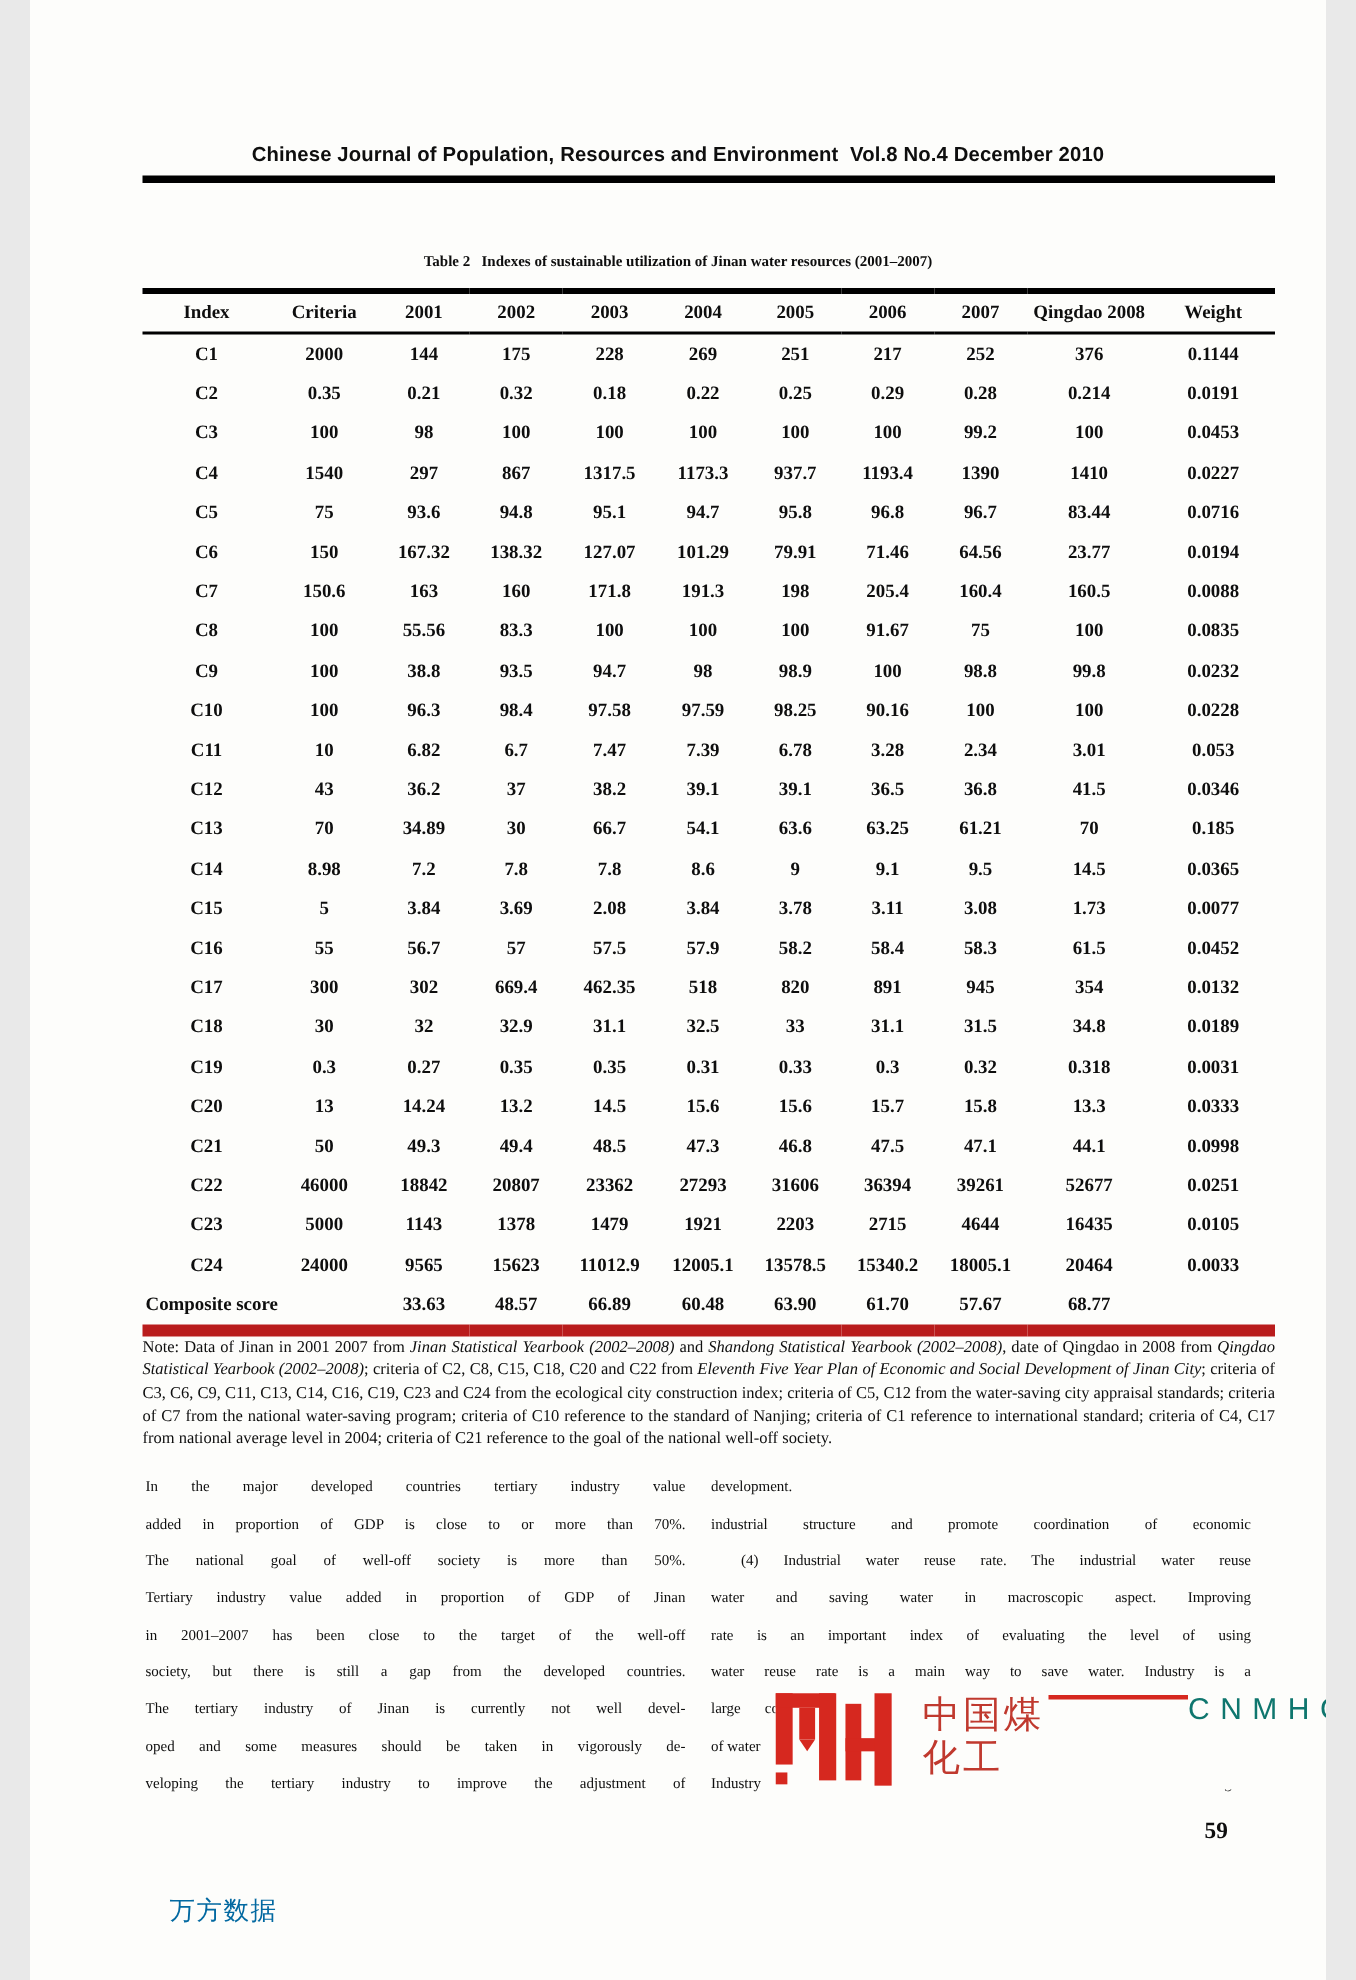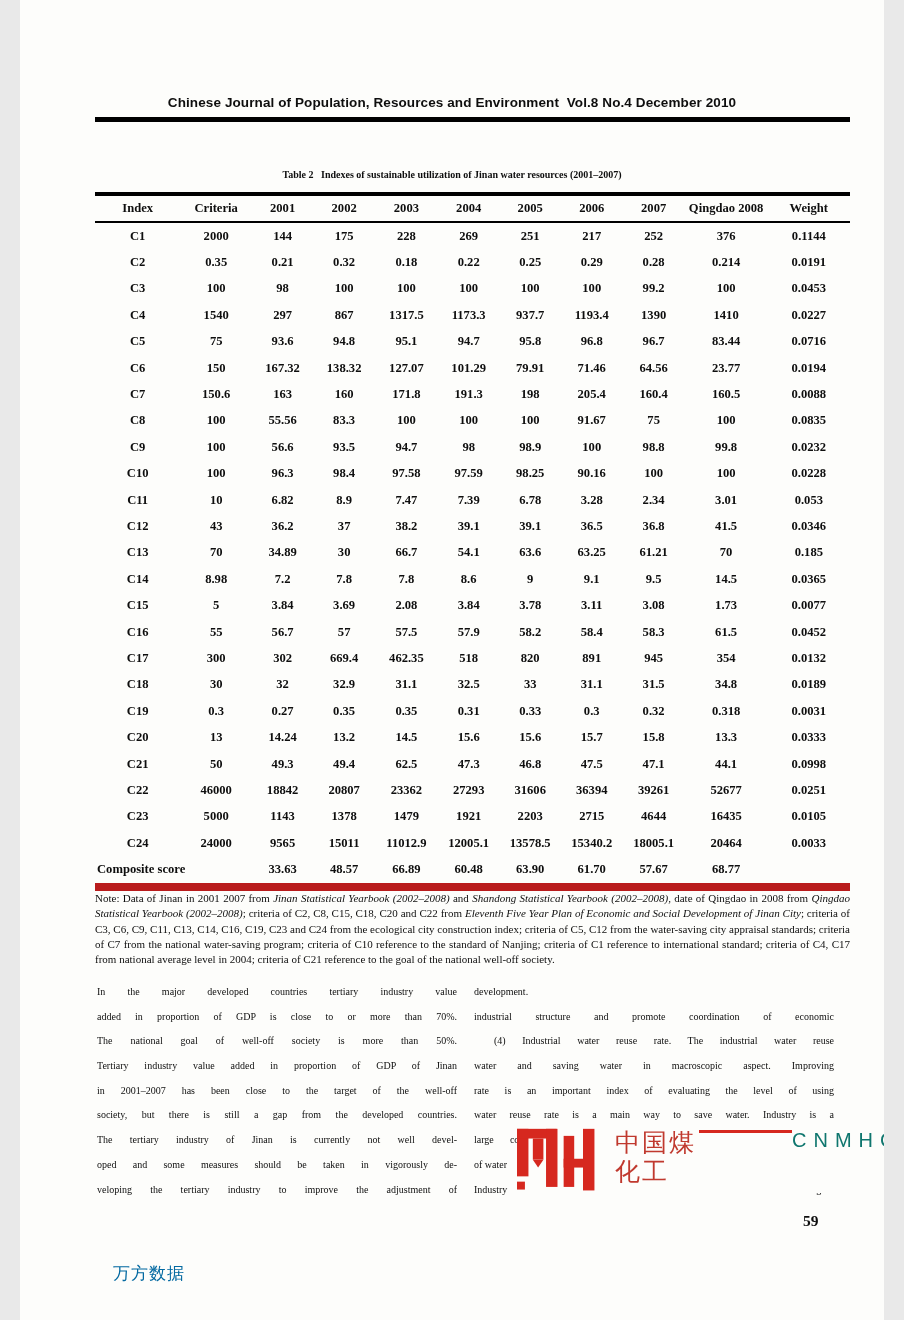--- a/index.html
+++ b/index.html
@@ -204,21 +204,21 @@
           <td>100</td>
           <td>100</td>
           <td>91.67</td>
           <td>75</td>
           <td>100</td>
           <td>0.0835</td>
         </tr>
         <tr>
           <td>C9</td>
           <td>100</td>
-          <td>56.6</td>
+          <td>38.8</td>
           <td>93.5</td>
           <td>94.7</td>
           <td>98</td>
           <td>98.9</td>
           <td>100</td>
           <td>98.8</td>
           <td>99.8</td>
           <td>0.0232</td>
         </tr>
         <tr>
@@ -231,21 +231,21 @@
           <td>98.25</td>
           <td>90.16</td>
           <td>100</td>
           <td>100</td>
           <td>0.0228</td>
         </tr>
         <tr>
           <td>C11</td>
           <td>10</td>
           <td>6.82</td>
-          <td>8.9</td>
+          <td>6.7</td>
           <td>7.47</td>
           <td>7.39</td>
           <td>6.78</td>
           <td>3.28</td>
           <td>2.34</td>
           <td>3.01</td>
           <td>0.053</td>
         </tr>
         <tr>
           <td>C12</td>
@@ -362,21 +362,21 @@
           <td>15.7</td>
           <td>15.8</td>
           <td>13.3</td>
           <td>0.0333</td>
         </tr>
         <tr>
           <td>C21</td>
           <td>50</td>
           <td>49.3</td>
           <td>49.4</td>
-          <td>62.5</td>
+          <td>48.5</td>
           <td>47.3</td>
           <td>46.8</td>
           <td>47.5</td>
           <td>47.1</td>
           <td>44.1</td>
           <td>0.0998</td>
         </tr>
         <tr>
           <td>C22</td>
           <td>46000</td>
@@ -400,21 +400,21 @@
           <td>2203</td>
           <td>2715</td>
           <td>4644</td>
           <td>16435</td>
           <td>0.0105</td>
         </tr>
         <tr>
           <td>C24</td>
           <td>24000</td>
           <td>9565</td>
-          <td>15011</td>
+          <td>15623</td>
           <td>11012.9</td>
           <td>12005.1</td>
           <td>13578.5</td>
           <td>15340.2</td>
           <td>18005.1</td>
           <td>20464</td>
           <td>0.0033</td>
         </tr>
         <tr class="composite">
           <td colspan="2" class="row-label">Composite score</td>

